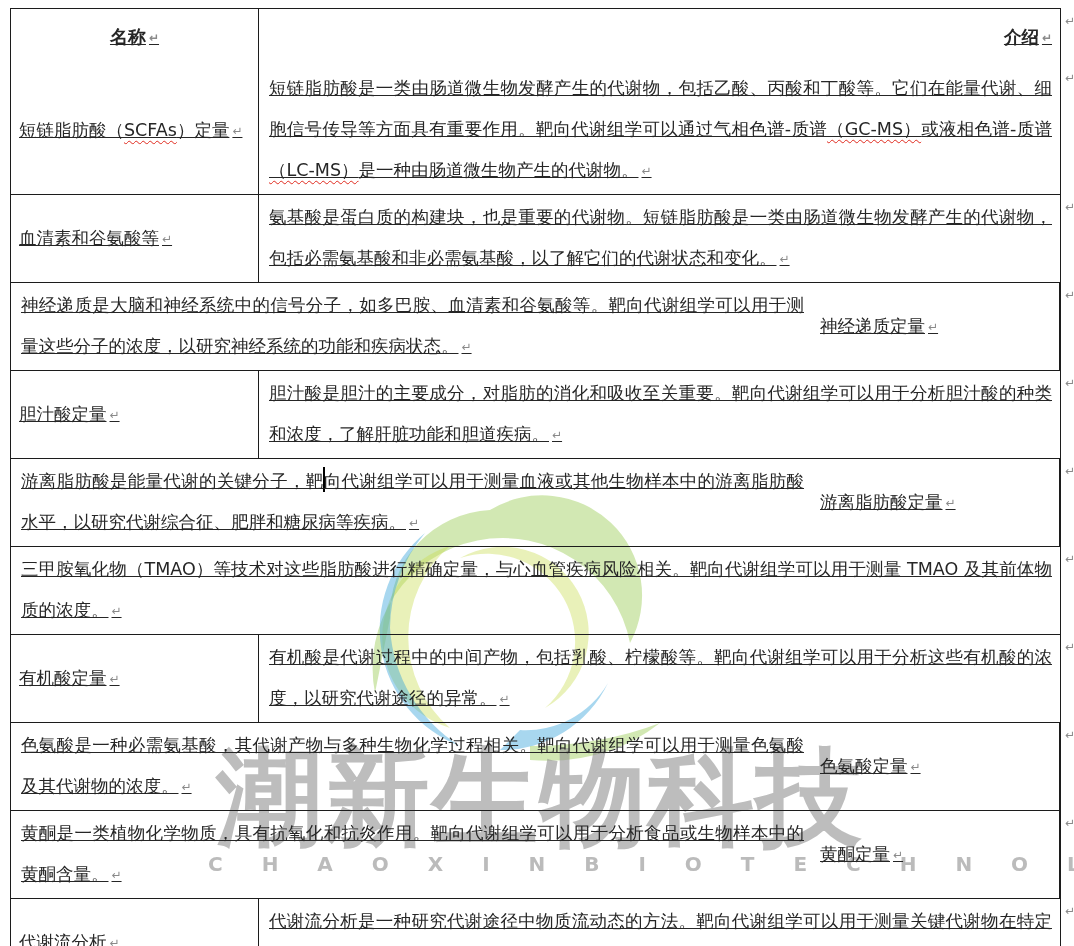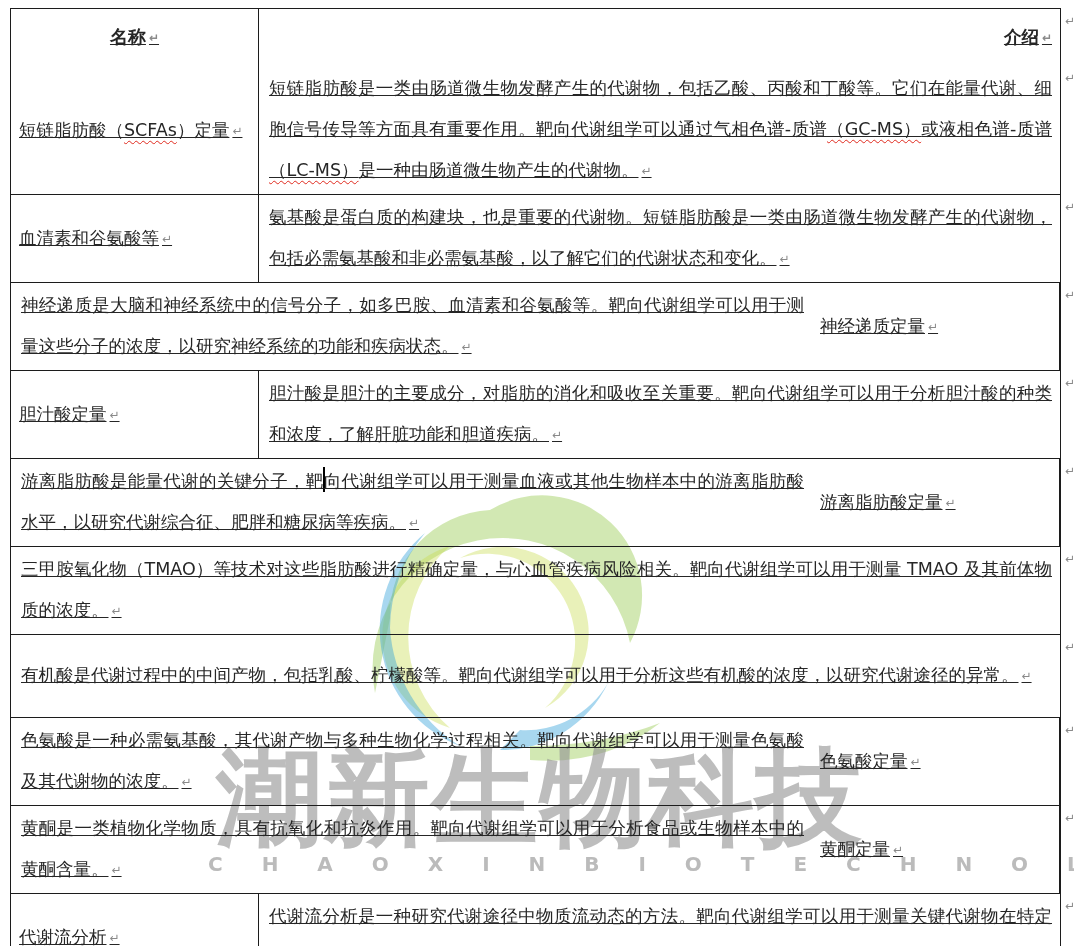--- a/index.html
+++ b/index.html
@@ -149,20 +149,23 @@
   </div>
 
   <div class="row">
     <div class="cell desc-cell">
           <div class="desc-text seg-host"><span>三甲胺氧化物（TMAO）等技术对这些脂肪酸进行精确定量，与心血管疾病风险相关。靶向代谢组学可以用于测量 TMAO 及其前体物质的浓度。</span><span class="pmark">↵</span></div>
         </div>
     <span class="row-end">↵</span>
   </div>
 
   <div class="row">
+    <div class="cell name-cell">
+          <span class="seg-host"><span>有机酸定量</span><span class="pmark">↵</span></span>
+        </div>
     <div class="cell desc-cell">
           <div class="desc-text seg-host"><span>有机酸是代谢过程中的中间产物，包括乳酸、柠檬酸等。靶向代谢组学可以用于分析这些有机酸的浓度，以研究代谢途径的异常。</span><span class="pmark">↵</span></div>
         </div>
     <span class="row-end">↵</span>
   </div>
 
   <div class="row">
     <div class="cell desc-cell">
           <div class="desc-text seg-host"><span>色氨酸是一种必需氨基酸，其代谢产物与多种生物化学过程相关。靶向代谢组学可以用于测量色氨酸及其代谢物的浓度。</span><span class="pmark">↵</span></div>
         </div>

